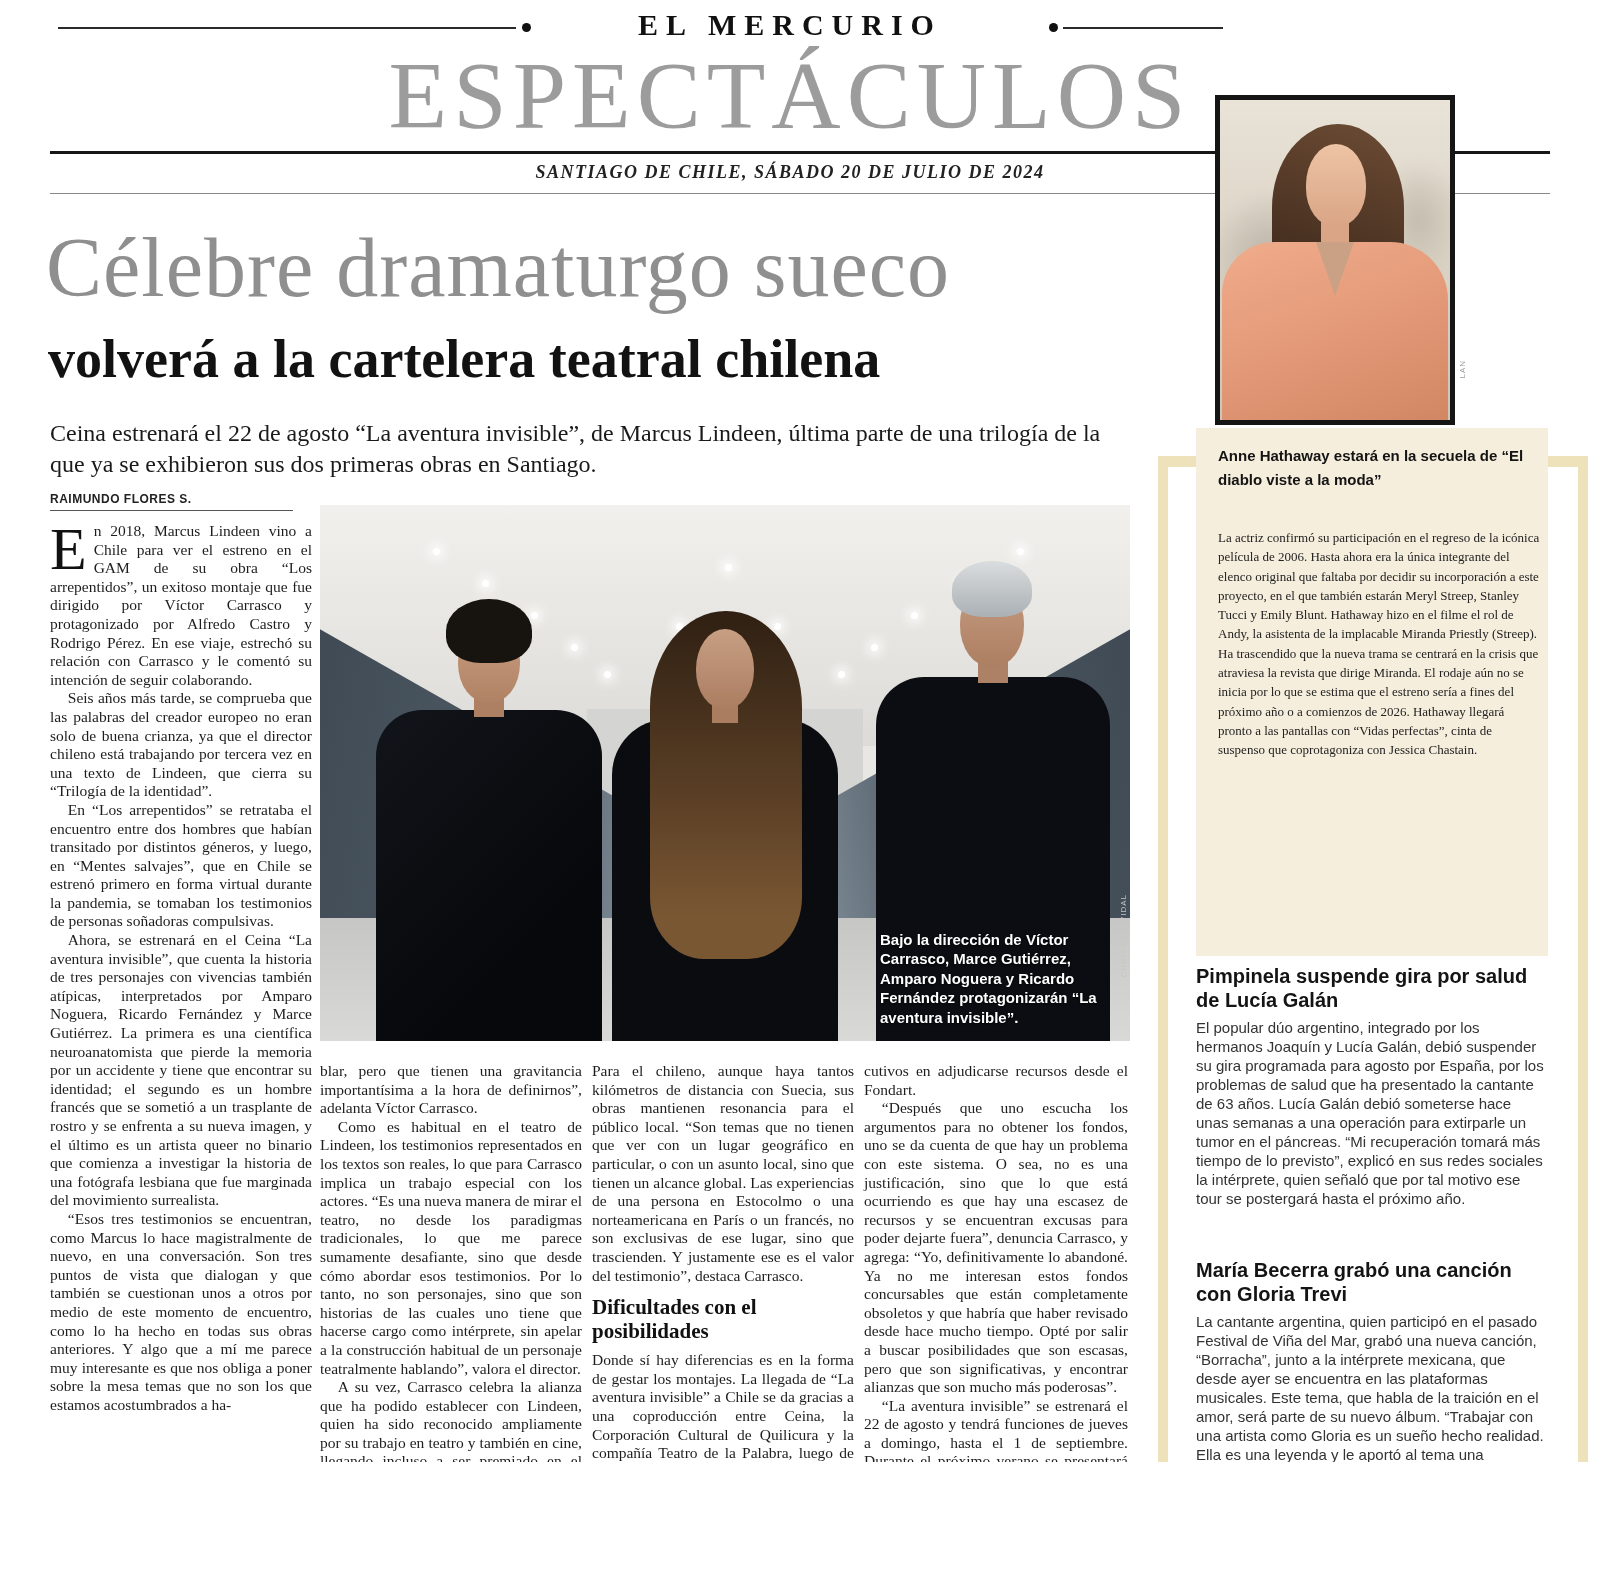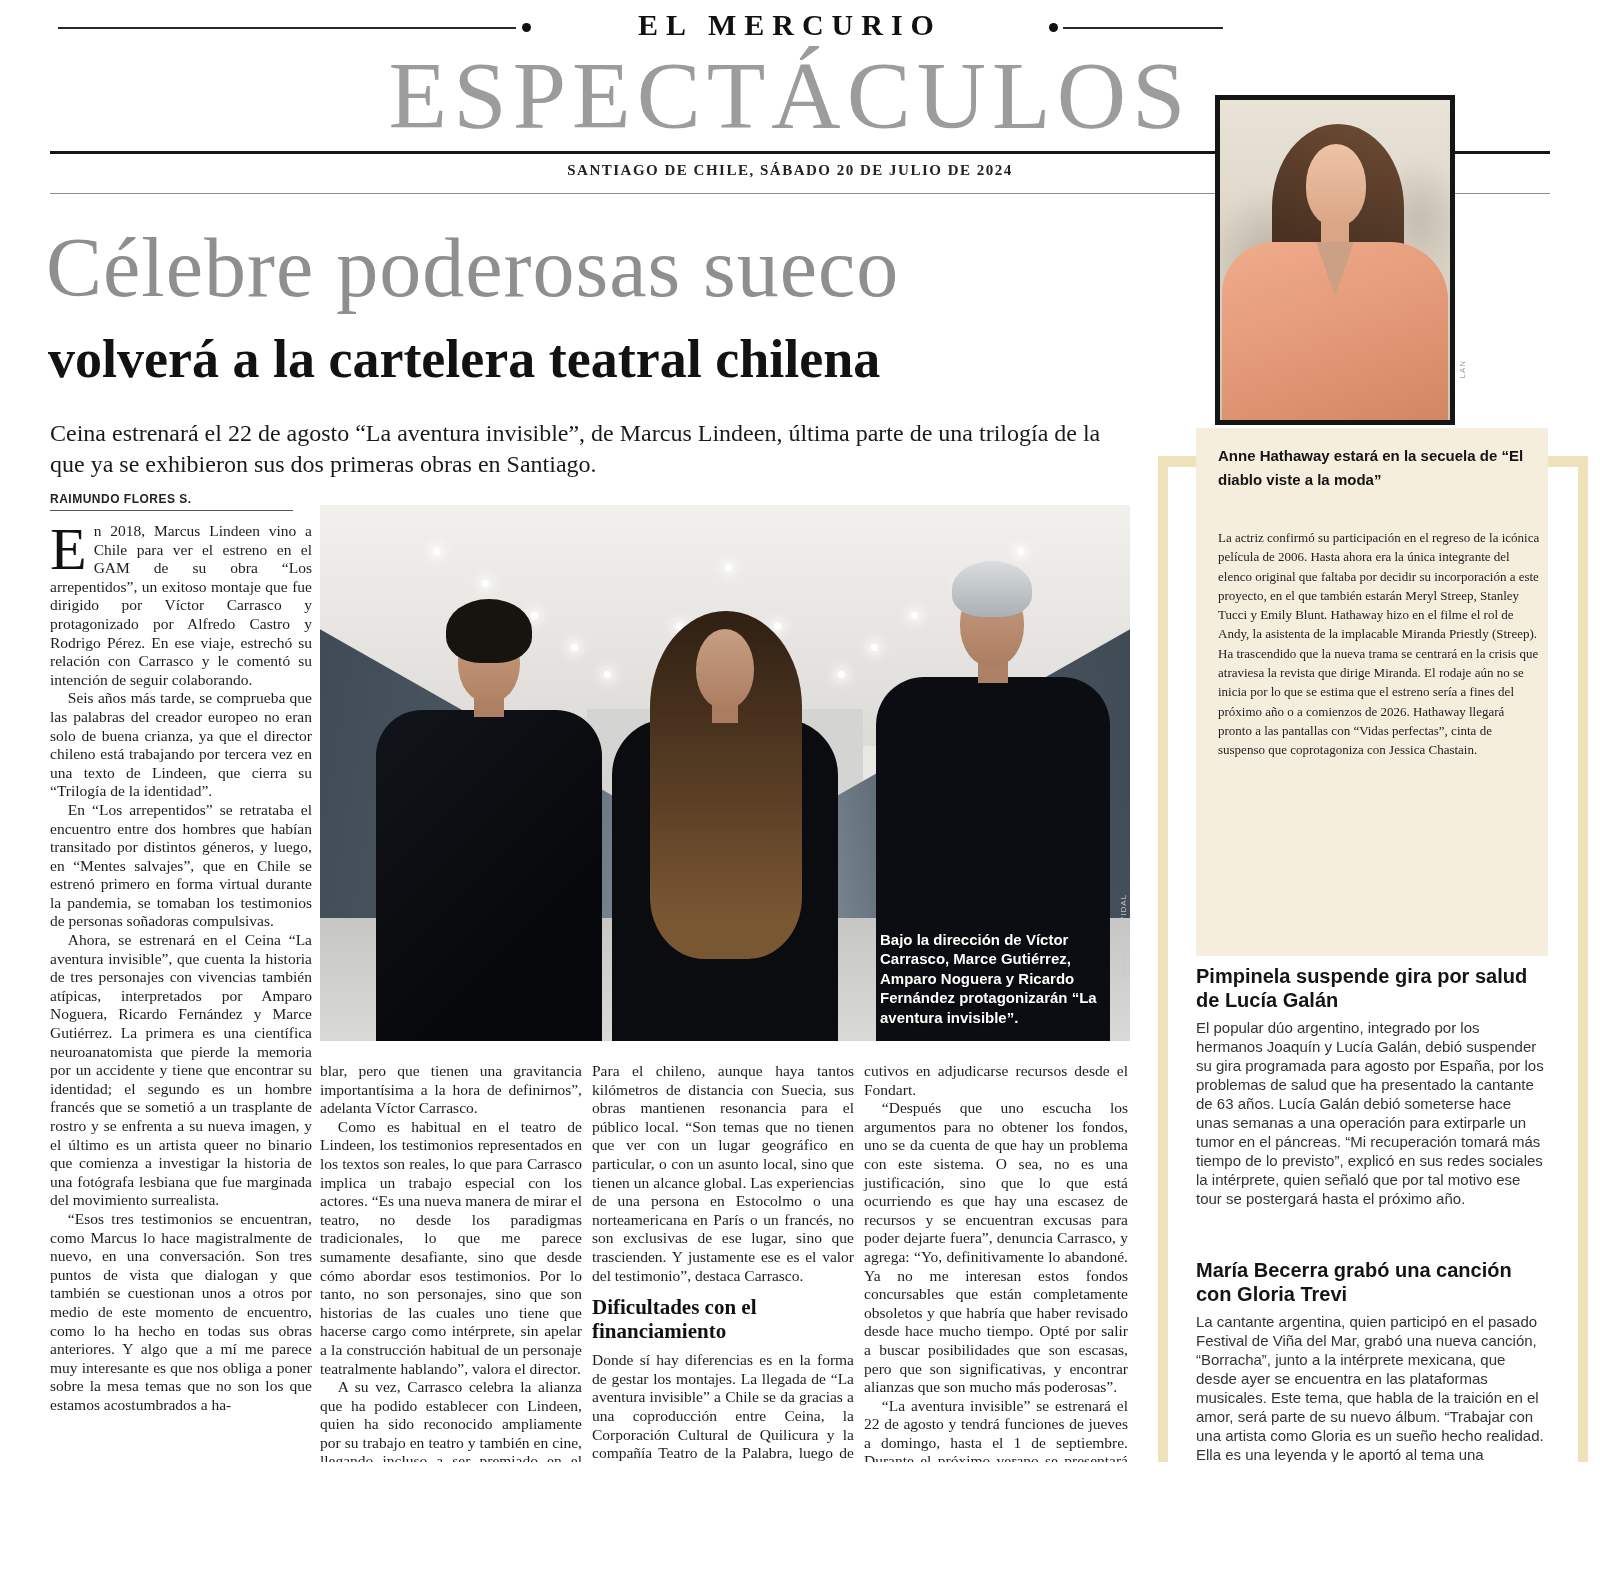--- a/index.html
+++ b/index.html
@@ -7,21 +7,21 @@
         font-family:"Liberation Serif","DejaVu Serif",serif;color:#1c1c1c;padding-left:13px;}
   .abs{position:absolute;}
   .sans{font-family:"Liberation Sans","DejaVu Sans",sans-serif;}
   
   .brand{font-weight:700;font-size:30px;letter-spacing:8px;color:#111;white-space:nowrap;}
   .section-title{font-size:96px;letter-spacing:6px;color:#9c9c9c;white-space:nowrap;line-height:1;}
   .mast-line{height:2px;background:#2a2a2a;}
   .mast-dot{width:9px;height:9px;border-radius:50%;background:#111;}
   .rule-thick{height:3px;background:#161616;}
   .rule-thin{height:1px;background:#8a8a8a;}
-  .dateline{font-size:15px;font-weight:700;letter-spacing:1.5px;color:#222;white-space:nowrap;}
+  .dateline{font-size:18px;font-weight:700;letter-spacing:1.5px;color:#222;white-space:nowrap;font-style:italic;}
   
   .hl1{font-size:84px;line-height:1;color:#8f8f8f;letter-spacing:1px;white-space:nowrap;}
   .hl2{font-size:54px;line-height:1;color:#121212;font-weight:700;white-space:nowrap;}
   .deck{font-size:24px;line-height:31px;color:#1a1a1a;}
   .byline{font-size:12px;font-weight:700;letter-spacing:.5px;color:#222;}
   .byline-rule{height:1px;background:#555;}
   
   .col{font-size:15.5px;line-height:18.6px;text-align:justify;color:#1d1d1d;}
   .col p{margin:0;text-indent:1.15em;}
   .col p.first{text-indent:0;}
@@ -92,21 +92,21 @@
   <div class="abs brand" style="left:790px;top:8px;transform:translateX(-50%);">EL MERCURIO</div>
   <div class="abs mast-dot" style="left:1049px;top:23px;"></div>
   <div class="abs mast-line" style="left:1063px;top:27px;width:160px;"></div>
 
   <div class="abs section-title" style="left:790px;top:48px;transform:translateX(-50%);">ESPECTÁCULOS</div>
 
   <div class="abs rule-thick" style="left:50px;top:151px;width:1500px;"></div>
   <div class="abs dateline" style="left:790px;top:162px;transform:translateX(-50%);">SANTIAGO DE CHILE, SÁBADO 20 DE JULIO DE 2024</div>
   <div class="abs rule-thin" style="left:50px;top:193px;width:1500px;"></div>
 
-  <div class="abs hl1" style="left:46px;top:226px;">Célebre poderosas sueco</div>
+  <div class="abs hl1" style="left:46px;top:226px;">Célebre dramaturgo sueco</div>
   <div class="abs hl2" style="left:48px;top:332px;">volverá a la cartelera teatral chilena</div>
   <div class="abs deck" style="left:50px;top:418px;width:1055px;">Ceina estrenará el 22 de agosto “La aventura invisible”, de Marcus Lindeen, última parte de una trilogía de la que ya se exhibieron sus dos primeras obras en Santiago.</div>
 
   <div class="abs byline sans" style="left:50px;top:492px;">RAIMUNDO FLORES S.</div>
   <div class="abs byline-rule" style="left:50px;top:510px;width:243px;"></div>
 
   <div class="abs col" style="left:50px;top:522px;width:262px;">
     <p class="dropcap">En 2018, Marcus Lindeen vino a Chile para ver el estreno en el GAM de su obra “Los arrepentidos”, un exitoso montaje que fue dirigido por Víctor Carrasco y protagonizado por Alfredo Castro y Rodrigo Pérez. En ese viaje, estrechó su relación con Carrasco y le comentó su intención de seguir colaborando.</p>
     <p>Seis años más tarde, se comprueba que las palabras del creador europeo no eran solo de buena crianza, ya que el director chileno está trabajando por tercera vez en una texto de Lindeen, que cierra su “Trilogía de la identidad”.</p>
     <p>En “Los arrepentidos” se retrataba el encuentro entre dos hombres que habían transitado por distintos géneros, y luego, en “Mentes salvajes”, que en Chile se estrenó primero en forma virtual durante la pandemia, se tomaban los testimonios de personas soñadoras compulsivas.</p>
@@ -162,21 +162,21 @@
   </div>
 
   <div class="abs col" style="left:320px;top:1062px;width:262px;">
     <p class="first">blar, pero que tienen una gravitancia importantísima a la hora de definirnos”, adelanta Víctor Carrasco.</p>
     <p>Como es habitual en el teatro de Lindeen, los testimonios representados en los textos son reales, lo que para Carrasco implica un trabajo especial con los actores. “Es una nueva manera de mirar el teatro, no desde los paradigmas tradicionales, lo que me parece sumamente desafiante, sino que desde cómo abordar esos testimonios. Por lo tanto, no son personajes, sino que son historias de las cuales uno tiene que hacerse cargo como intérprete, sin apelar a la construcción habitual de un personaje teatralmente hablando”, valora el director.</p>
     <p>A su vez, Carrasco celebra la alianza que ha podido establecer con Lindeen, quien ha sido reconocido ampliamente por su trabajo en teatro y también en cine, llegando incluso a ser premiado en el Festival de Venecia.</p>
   </div>
 
   <div class="abs col" style="left:592px;top:1062px;width:262px;">
     <p class="first">Para el chileno, aunque haya tantos kilómetros de distancia con Suecia, sus obras mantienen resonancia para el público local. “Son temas que no tienen que ver con un lugar geográfico en particular, o con un asunto local, sino que tienen un alcance global. Las experiencias de una persona en Estocolmo o una norteamericana en París o un francés, no son exclusivas de ese lugar, sino que trascienden. Y justamente ese es el valor del testimonio”, destaca Carrasco.</p>
-    <h3 class="colhead">Dificultades con el financiamiento</h3>
+    <h3 class="colhead">Dificultades con el posibilidades</h3>
     <p class="first">Donde sí hay diferencias es en la forma de gestar los montajes. La llegada de “La aventura invisible” a Chile se da gracias a una coproducción entre Ceina, la Corporación Cultural de Quilicura y la compañía Teatro de la Palabra, luego de que el proyecto fracasara dos años conse-</p>
   </div>
 
   <div class="abs col" style="left:864px;top:1062px;width:264px;">
     <p class="first">cutivos en adjudicarse recursos desde el Fondart.</p>
     <p>“Después que uno escucha los argumentos para no obtener los fondos, uno se da cuenta de que hay un problema con este sistema. O sea, no es una justificación, sino que lo que está ocurriendo es que hay una escasez de recursos y se encuentran excusas para poder dejarte fuera”, denuncia Carrasco, y agrega: “Yo, definitivamente lo abandoné. Ya no me interesan estos fondos concursables que están completamente obsoletos y que habría que haber revisado desde hace mucho tiempo. Opté por salir a buscar posibilidades que son escasas, pero que son significativas, y encontrar alianzas que son mucho más poderosas”.</p>
     <p>“La aventura invisible” se estrenará el 22 de agosto y tendrá funciones de jueves a domingo, hasta el 1 de septiembre. Durante el próximo verano se presentará en el Festival de Teatro de Quilicura.</p>
   </div>
 
   <div class="abs bracket" style="left:1158px;top:456px;width:10px;height:1062px;"></div>

